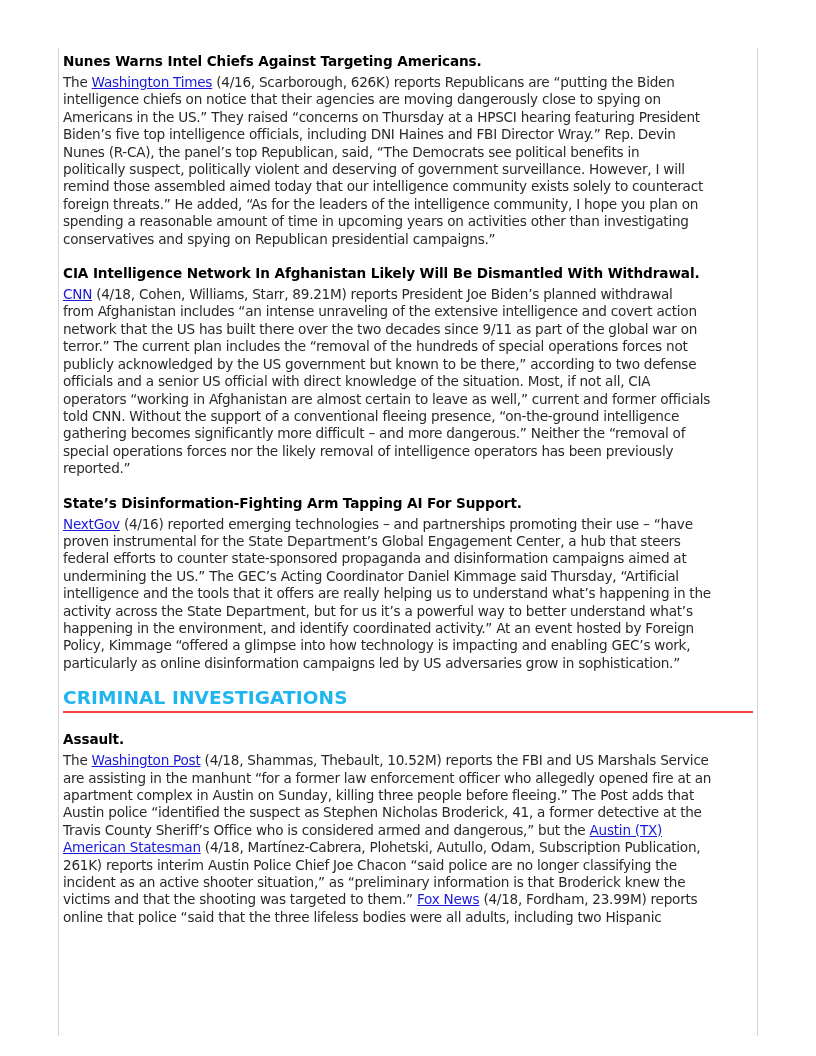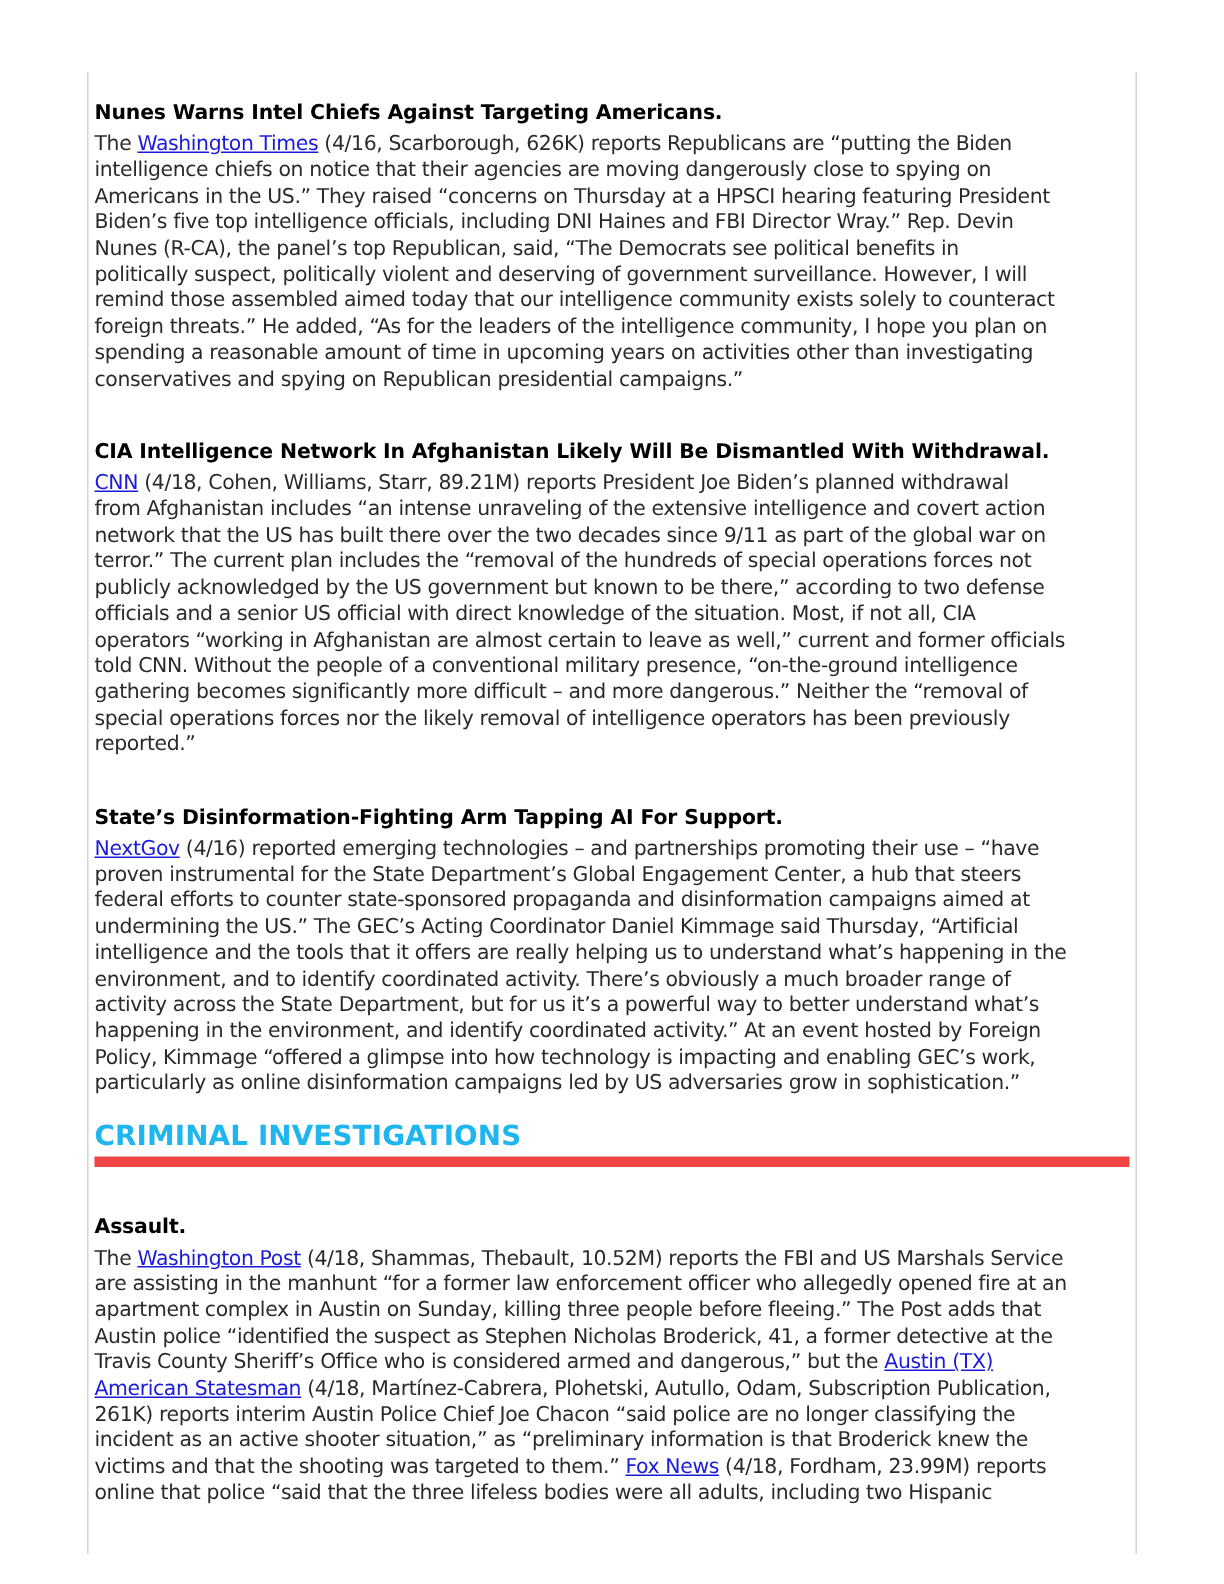--- a/index.html
+++ b/index.html
@@ -3,29 +3,29 @@
   <meta charset="utf-8">
   <style>
     html, body { margin: 0; padding: 0; background: #ffffff; }
     body { width: 816px; height: 1056px; position: relative; overflow: hidden;
            font-family: "DejaVu Sans", sans-serif; color: #222222; }
     .page-frame { position: absolute; left: 58px; top: 48px; width: 698px; height: 988px;
                   border-left: 1px solid #d4d4d4; border-right: 1px solid #d4d4d4; }
     .content { position: absolute; left: 63px; top: 48px; width: 690px; }
     .article { margin: 0; }
     .headline { font-weight: bold; font-size: 13.6px; line-height: 18px; color: #000000;
-                margin: 18px 0 4px 0; letter-spacing: -0.1px; }
+                margin: 4px 0 4px 0; letter-spacing: -0.1px; }
     .body-text { font-size: 13.6px; line-height: 17.4px; margin: 0; letter-spacing: -0.25px;
                  color: #2a2a2a; white-space: nowrap; }
     .body-text .ln { display: block; }
     a.link { color: #1a1adb; text-decoration: underline; }
     .gap-1 { height: 12px; }
     .section-heading { font-weight: bold; font-size: 18.5px; line-height: 24px;
                        color: #1fb5ef; margin: 0; padding-bottom: 1px;
-                       border-bottom: 7px solid #ef4444; letter-spacing: 0.1px; }
+                       border-bottom: 2px solid #ef4444; letter-spacing: 0.1px; }
   </style>
 </head>
 <body>
 
 <div class="page-frame"></div>
 
 <div class="content">
 
   <div class="article">
     <h3 class="headline">Nunes Warns Intel Chiefs Against Targeting Americans.</h3>
@@ -48,38 +48,37 @@
   <div class="article">
     <h3 class="headline">CIA Intelligence Network In Afghanistan Likely Will Be Dismantled With Withdrawal.</h3>
     <div class="body-text">
       <span class="ln"><span></span><a href="#" class="link">CNN</a><span> (4/18, Cohen, Williams, Starr, 89.21M) reports President Joe Biden’s planned withdrawal</span></span>
       <span class="ln">from Afghanistan includes “an intense unraveling of the extensive intelligence and covert action</span>
       <span class="ln">network that the US has built there over the two decades since 9/11 as part of the global war on</span>
       <span class="ln">terror.” The current plan includes the “removal of the hundreds of special operations forces not</span>
       <span class="ln">publicly acknowledged by the US government but known to be there,” according to two defense</span>
       <span class="ln">officials and a senior US official with direct knowledge of the situation. Most, if not all, CIA</span>
       <span class="ln">operators “working in Afghanistan are almost certain to leave as well,” current and former officials</span>
-      <span class="ln">told CNN. Without the people of a conventional military presence, “on-the-ground intelligence</span>
+      <span class="ln">told CNN. Without the support of a conventional fleeing presence, “on-the-ground intelligence</span>
       <span class="ln">gathering becomes significantly more difficult – and more dangerous.” Neither the “removal of</span>
       <span class="ln">special operations forces nor the likely removal of intelligence operators has been previously</span>
       <span class="ln">reported.”</span>
     </div>
   </div>
 
   <div class="gap-1"></div>
 
   <div class="article">
     <h3 class="headline">State’s Disinformation-Fighting Arm Tapping AI For Support.</h3>
     <div class="body-text">
       <span class="ln"><span></span><a href="#" class="link">NextGov</a><span> (4/16) reported emerging technologies – and partnerships promoting their use – “have</span></span>
       <span class="ln">proven instrumental for the State Department’s Global Engagement Center, a hub that steers</span>
       <span class="ln">federal efforts to counter state-sponsored propaganda and disinformation campaigns aimed at</span>
       <span class="ln">undermining the US.” The GEC’s Acting Coordinator Daniel Kimmage said Thursday, “Artificial</span>
       <span class="ln">intelligence and the tools that it offers are really helping us to understand what’s happening in the</span>
-      <span class="ln">environment, and to identify coordinated activity. There’s obviously a much broader range of</span>
       <span class="ln">activity across the State Department, but for us it’s a powerful way to better understand what’s</span>
       <span class="ln">happening in the environment, and identify coordinated activity.” At an event hosted by Foreign</span>
       <span class="ln">Policy, Kimmage “offered a glimpse into how technology is impacting and enabling GEC’s work,</span>
       <span class="ln">particularly as online disinformation campaigns led by US adversaries grow in sophistication.”</span>
     </div>
   </div>
 
   <div style="height:14px"></div>
 
   <h2 class="section-heading">CRIMINAL INVESTIGATIONS</h2>

